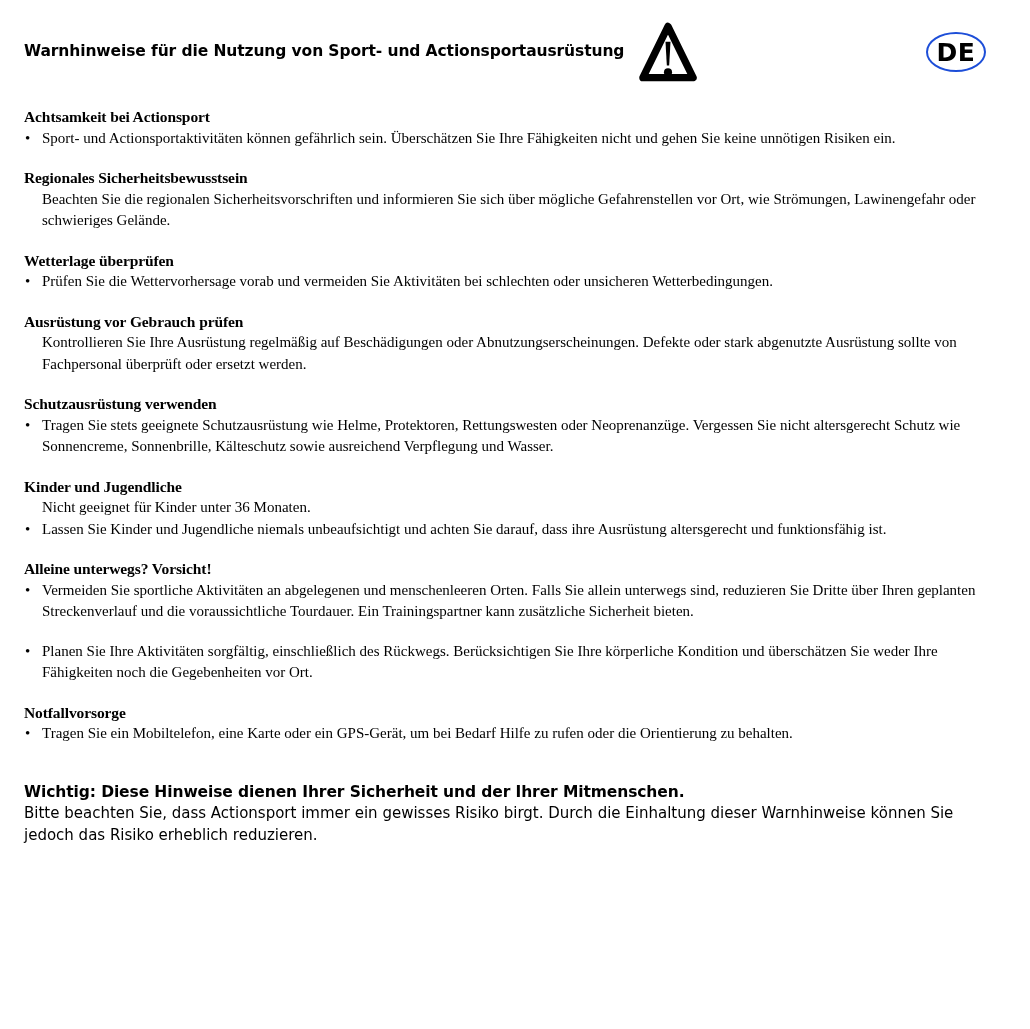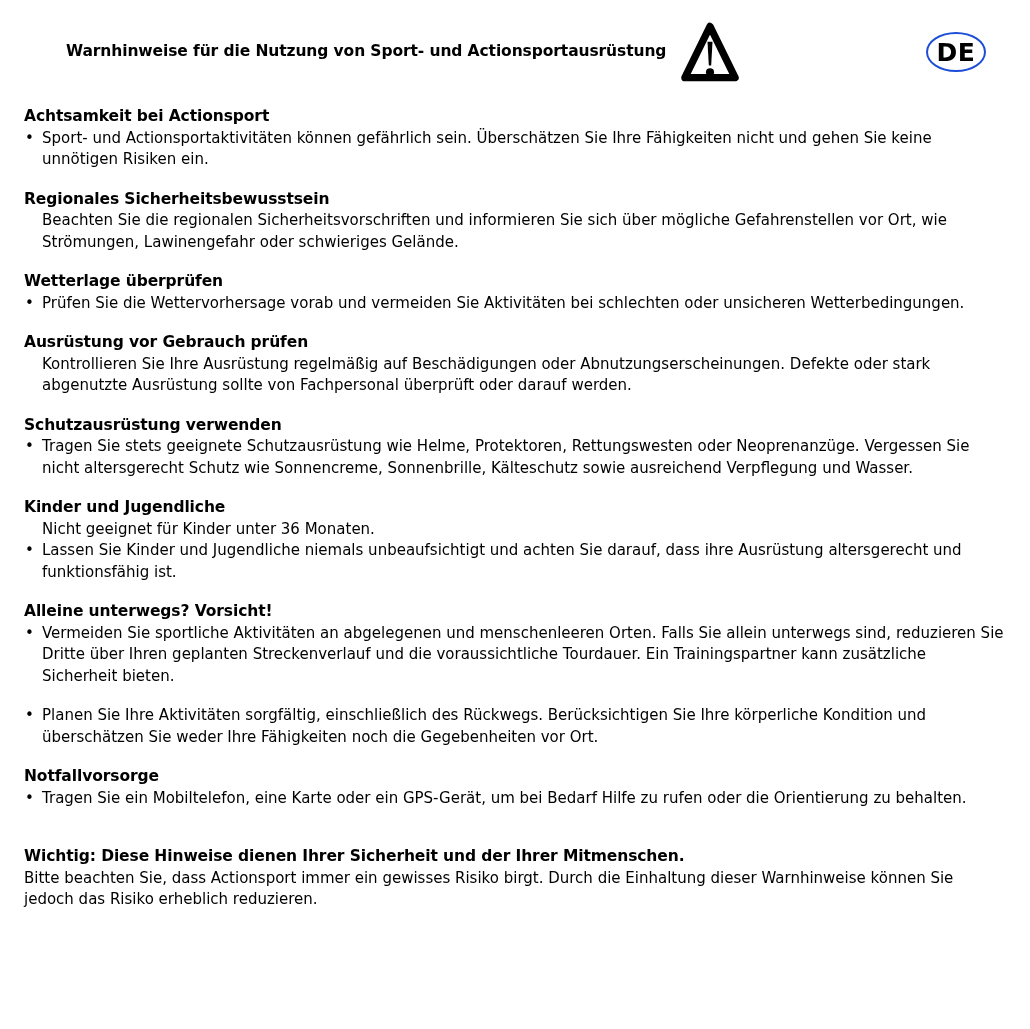--- a/index.html
+++ b/index.html
@@ -19,21 +19,20 @@
     display: flex;
     align-items: center;
     margin: 20px 24px 0 24px;
     height: 64px;
   }
   .title {
     font-weight: bold;
     font-size: 15.5px;
     letter-spacing: -0.1px;
     white-space: nowrap;
-    margin-left: 42px;
   }
   .warn-icon {
     width: 58px;
     height: 63px;
     margin-left: 15px;
     flex: 0 0 auto;
     display: block;
   }
   .header-spacer { flex: 1 1 auto; }
   .lang-badge {
@@ -44,21 +43,21 @@
     border-radius: 50%;
     margin-right: 20px;
     display: flex;
     align-items: center;
     justify-content: center;
     font-weight: bold;
     font-size: 25px;
     line-height: 1;
     letter-spacing: 0.5px;
   }
-  .content { margin: 0 24px; }
+  .content { margin: 0 24px; font-family: Liberation Serif, serif; }
   .section { margin-top: 18px; }
   .section:first-child { margin-top: 22px; }
   .section-heading {
     font-weight: bold;
     font-size: 15.5px;
     letter-spacing: -0.1px;
   }
   .item {
     position: relative;
     padding-left: 18px;
@@ -125,21 +124,21 @@
     <span class="item-text">Prüfen Sie die Wettervorhersage vorab und vermeiden Sie Aktivitäten bei schlechten oder unsicheren Wetterbedingungen.</span>
   </div>
 </div>
   </div>
 
   <div class="section">
     <div class="section-heading">Ausrüstung vor Gebrauch prüfen</div>
     <div class="section-items">
   <div class="item">
     <span class="bullet-marker"></span>
-    <span class="item-text">Kontrollieren Sie Ihre Ausrüstung regelmäßig auf Beschädigungen oder Abnutzungserscheinungen. Defekte oder stark abgenutzte Ausrüstung sollte von Fachpersonal überprüft oder darauf werden.</span>
+    <span class="item-text">Kontrollieren Sie Ihre Ausrüstung regelmäßig auf Beschädigungen oder Abnutzungserscheinungen. Defekte oder stark abgenutzte Ausrüstung sollte von Fachpersonal überprüft oder ersetzt werden.</span>
   </div>
 </div>
   </div>
 
   <div class="section">
     <div class="section-heading">Schutzausrüstung verwenden</div>
     <div class="section-items">
   <div class="item">
     <span class="bullet-marker">•</span>
     <span class="item-text">Tragen Sie stets geeignete Schutzausrüstung wie Helme, Protektoren, Rettungswesten oder Neoprenanzüge. Vergessen Sie nicht altersgerecht Schutz wie Sonnencreme, Sonnenbrille, Kälteschutz sowie ausreichend Verpflegung und Wasser.</span>

